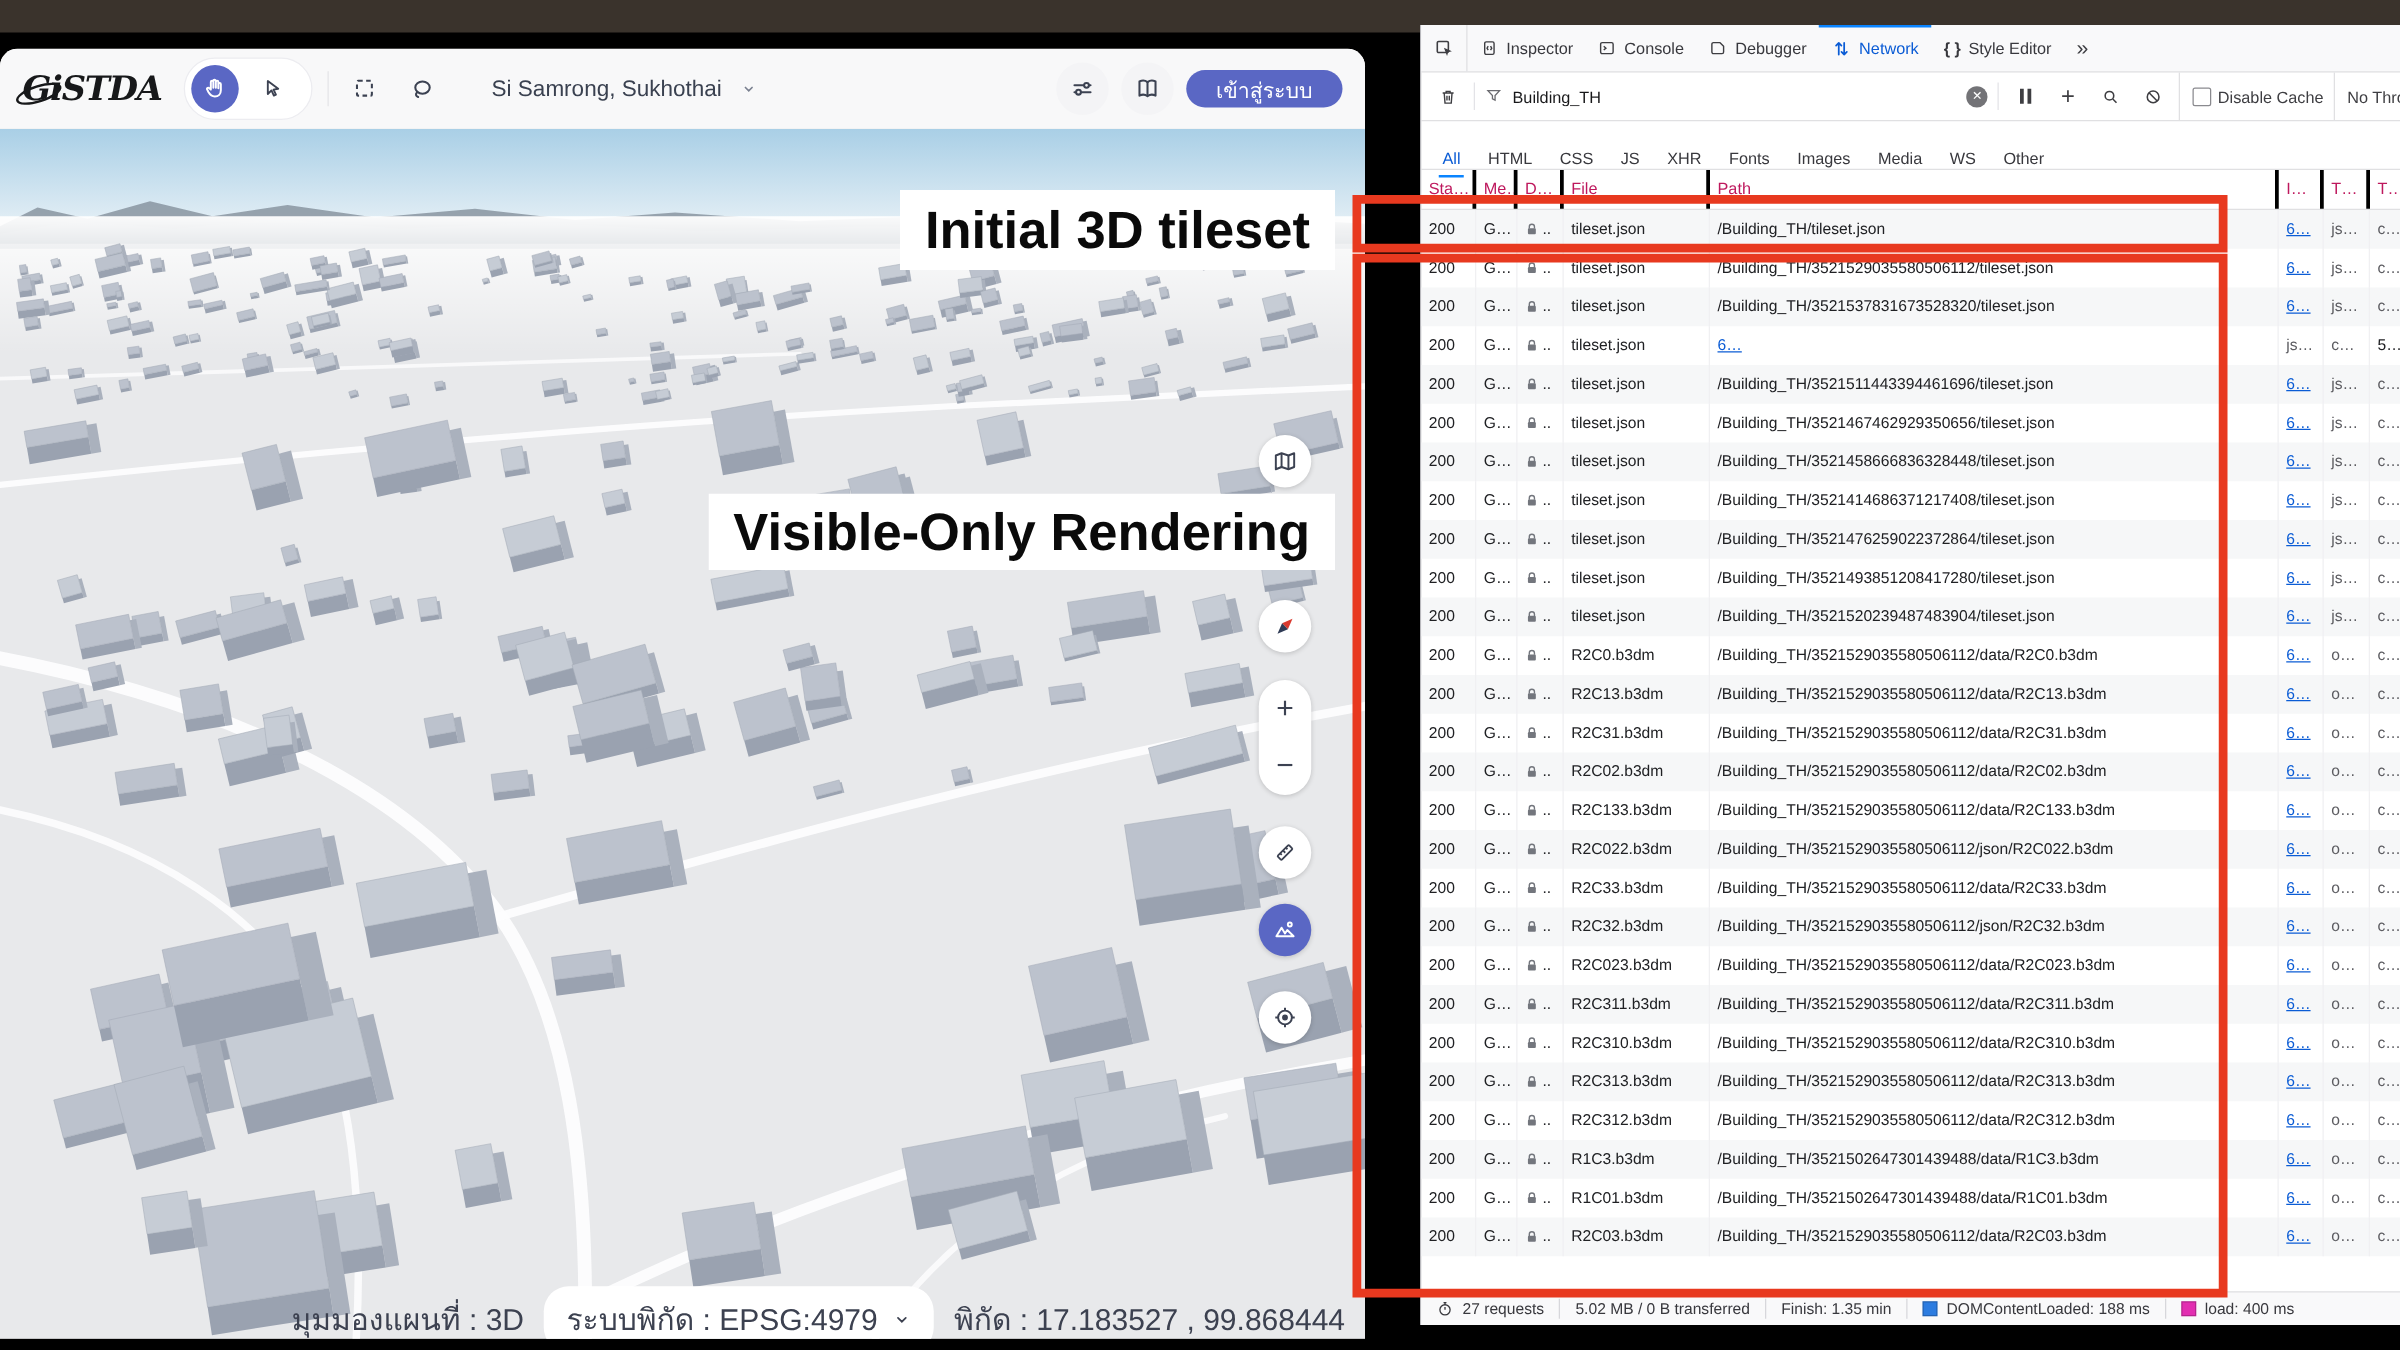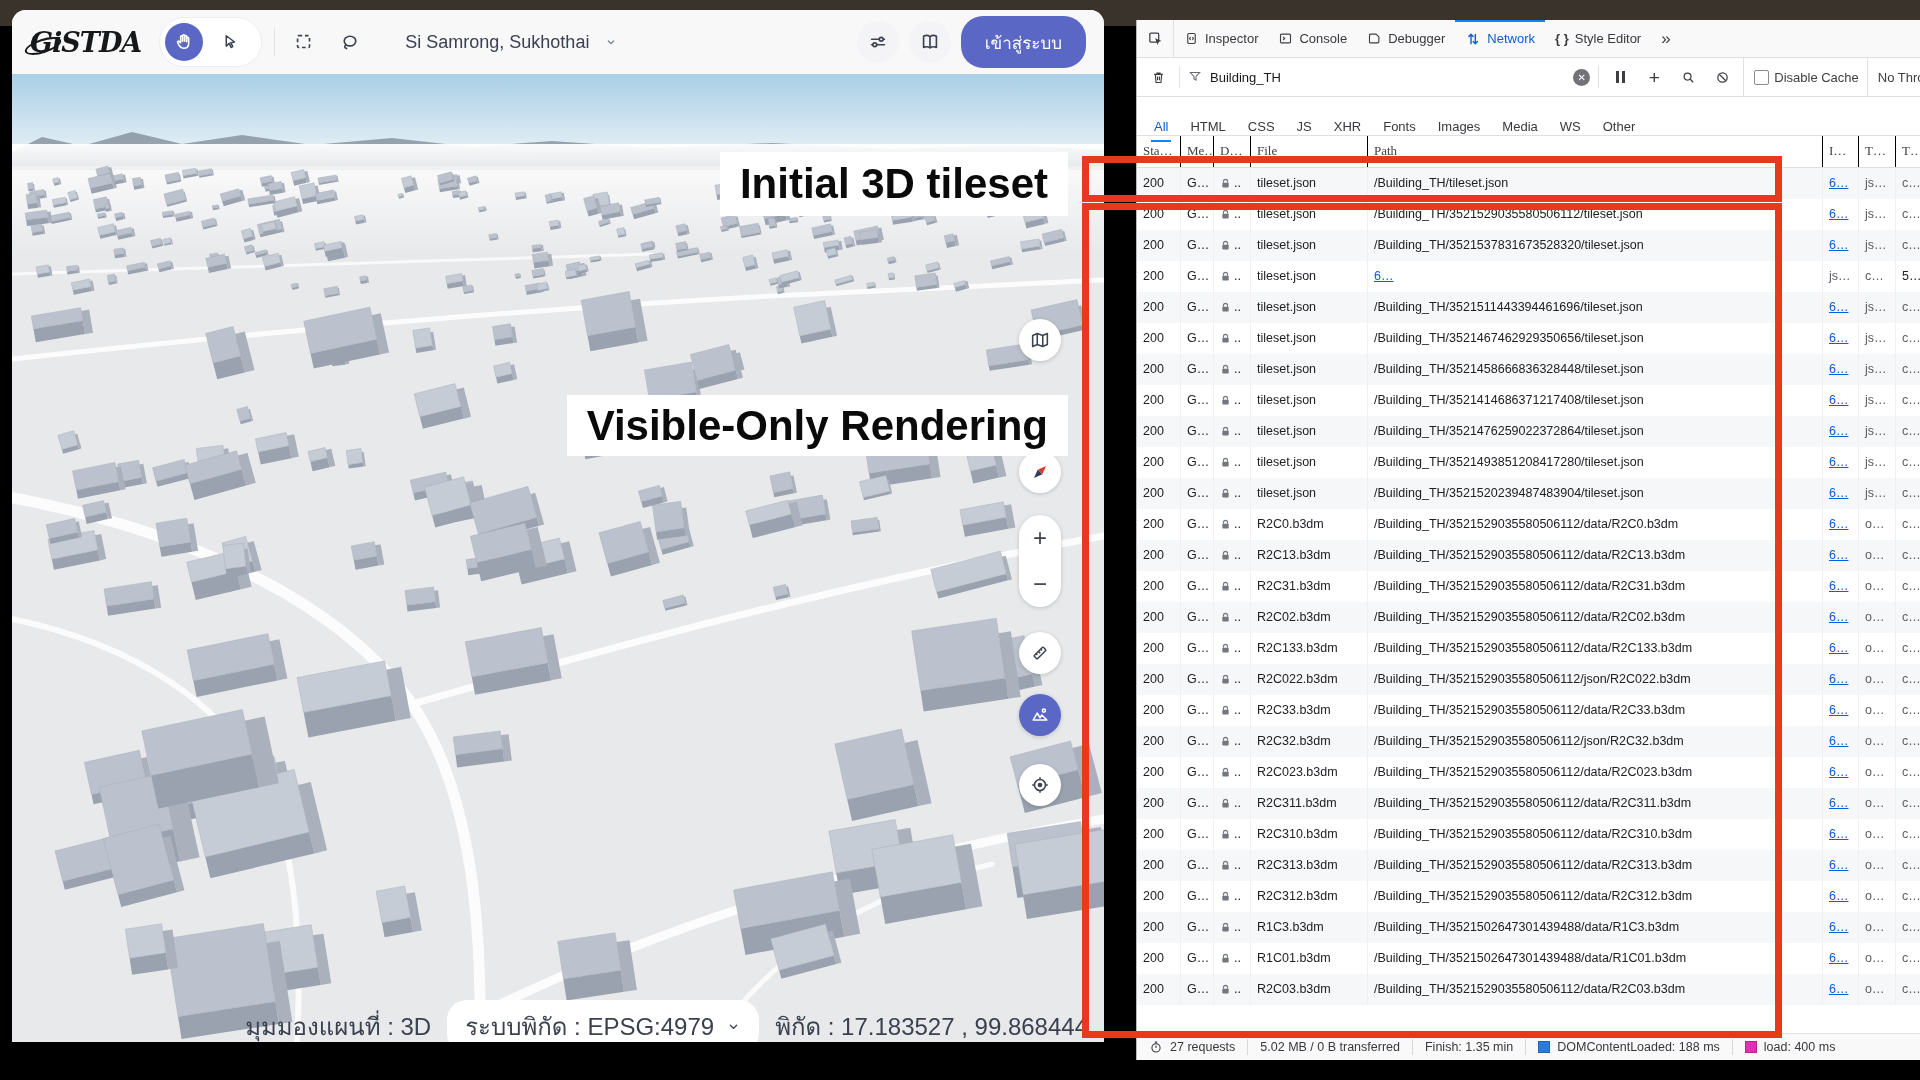--- a/index.html
+++ b/index.html
@@ -1,38 +1,38 @@
 <!DOCTYPE html>
 <html><head>
 <meta charset="utf-8">
 <style>
   html,body{margin:0;padding:0;background:#000;}
   body{width:1920px;height:1080px;overflow:hidden;font-family:"Liberation Sans",sans-serif;}
   .stage{position:relative;width:1920px;height:1080px;background:#000;}
   .top-strip{position:absolute;left:0;top:0;width:1920px;height:26px;background:#3a332c;}
 
   
-  .map-window{position:absolute;left:0;top:10px;width:1092px;height:1032px;background:#e5e5e5;
-    border-radius:14px 14px 0 0;overflow:hidden;margin-left:12px;}
+  .map-window{position:absolute;left:0;top:39px;width:1092px;height:1032px;background:#e5e5e5;
+    border-radius:14px 14px 0 0;overflow:hidden;}
   .map-toolbar{position:absolute;left:0;top:0;width:100%;height:64px;background:#f8f8f9;
     display:flex;align-items:center;padding:0 18px;gap:12px;box-sizing:border-box;z-index:6;}
   .logo{font-style:italic;font-weight:bold;font-size:27px;letter-spacing:-1px;color:#17181a;
     font-family:"DejaVu Serif",serif;white-space:nowrap;position:relative;padding-right:6px;}
   .logo::before{content:"";position:absolute;left:-6px;top:12px;width:34px;height:10px;
     border:2px solid #17181a;border-radius:50%;transform:rotate(-18deg);}
   .tool-pill{display:flex;align-items:center;gap:8px;background:#fff;border:1px solid #ececf0;
     border-radius:26px;padding:5px 12px 5px 5px;}
   .round-tool{width:38px;height:38px;border-radius:50%;display:flex;align-items:center;justify-content:center;}
   .round-tool.active{background:#5a67c4;}
   .vsep{width:1px;height:28px;background:#e3e3e7;}
   .tb-icon{width:34px;height:34px;display:flex;align-items:center;justify-content:center;color:#3c4252;}
   .loc{display:flex;align-items:center;gap:14px;margin-left:26px;font-size:18px;color:#3a4150;cursor:pointer;}
   .tb-right{margin-left:auto;display:flex;align-items:center;gap:10px;}
   .circle-btn{width:42px;height:42px;border-radius:50%;background:#f4f4f6;display:flex;align-items:center;justify-content:center;}
-  .login-btn{background:#5a67c4;color:#fff;border:none;border-radius:22px;height:52px;padding:0 24px;
+  .login-btn{background:#5a67c4;color:#fff;border:none;border-radius:22px;height:30px;padding:0 24px;
     font-size:17px;font-family:inherit;display:flex;align-items:center;}
   .map-scene{position:absolute;left:0;top:64px;width:1092px;height:968px;}
 
   
   .map-ctl{position:absolute;left:1006px;width:44px;display:flex;flex-direction:column;align-items:center;z-index:7;}
   .ctl-circle{width:42px;height:42px;border-radius:50%;background:#fff;box-shadow:0 1px 4px rgba(0,0,0,.18);
     display:flex;align-items:center;justify-content:center;color:#3c4252;}
   .ctl-circle.indigo{background:#5a67c4;color:#fff;}
   .zoom-pill{width:42px;border-radius:22px;background:#fff;box-shadow:0 1px 4px rgba(0,0,0,.18);
     display:flex;flex-direction:column;align-items:center;}
@@ -69,22 +69,22 @@
   .pause-ic i{width:3px;height:12px;background:#3e3e42;display:block;}
   .plus{font-size:19px;color:#3e3e42;line-height:1;}
   .chk{width:13px;height:13px;border:1px solid #8a8a8f;border-radius:2px;background:#fff;}
   .thr{display:flex;align-items:center;gap:5px;border-left:1px solid #e0e0e2;padding-left:10px;height:100%;}
   .dt-filtertabs{height:38px;border-bottom:1px solid #e0e0e2;display:flex;align-items:center;gap:4px;padding:0 8px;flex:none;}
   .ftab{padding:4px 9px;color:#38383d;position:relative;margin-top:21px;}
   .ftab.active{color:#0b5cd5;}
   .ftab.active::after{content:"";position:absolute;left:6px;right:6px;bottom:-4px;height:2px;background:#0a84ff;}
   .dt-grid{display:grid;grid-template-columns:44px 33px 37px 117px 455px 36px 37px 31px 38px;}
   .dt-colheads{height:31px;border-bottom:1px solid #e0e0e2;flex:none;}
-  .dt-colheads span{line-height:30px;padding:0 6px;color:#404040;border-right:1px solid #000000;
-    white-space:nowrap;overflow:hidden;font-family:Liberation Serif, serif;}
+  .dt-colheads span{line-height:30px;padding:0 6px;color:#be185d;border-right:3px solid #000000;
+    white-space:nowrap;overflow:hidden;}
   .dt-rows{flex:1;overflow:hidden;position:relative;}
   .dt-row{height:31px;}
   .dt-row:nth-child(odd){background:#f6f7f8;}
   .dt-row span{line-height:31px;padding:0 6px;border-right:1px solid #f0f0f2;white-space:nowrap;overflow:hidden;
     font-size:12.5px;color:#202124;display:flex;align-items:center;gap:3px;}
   .dt-row .lnk{color:#0b5cd5;text-decoration:underline;display:inline;}
   .dt-row .dim{color:#5c5c61;}
   .dt-status{height:26px;border-top:1px solid #e0e0e2;background:#f9f9fa;display:flex;align-items:center;
     flex:none;font-size:12.5px;color:#38383d;margin-top:auto;}
   .st-item{display:flex;align-items:center;gap:7px;padding:0 12px;height:16px;border-left:1px solid #d7d7db;white-space:nowrap;}

